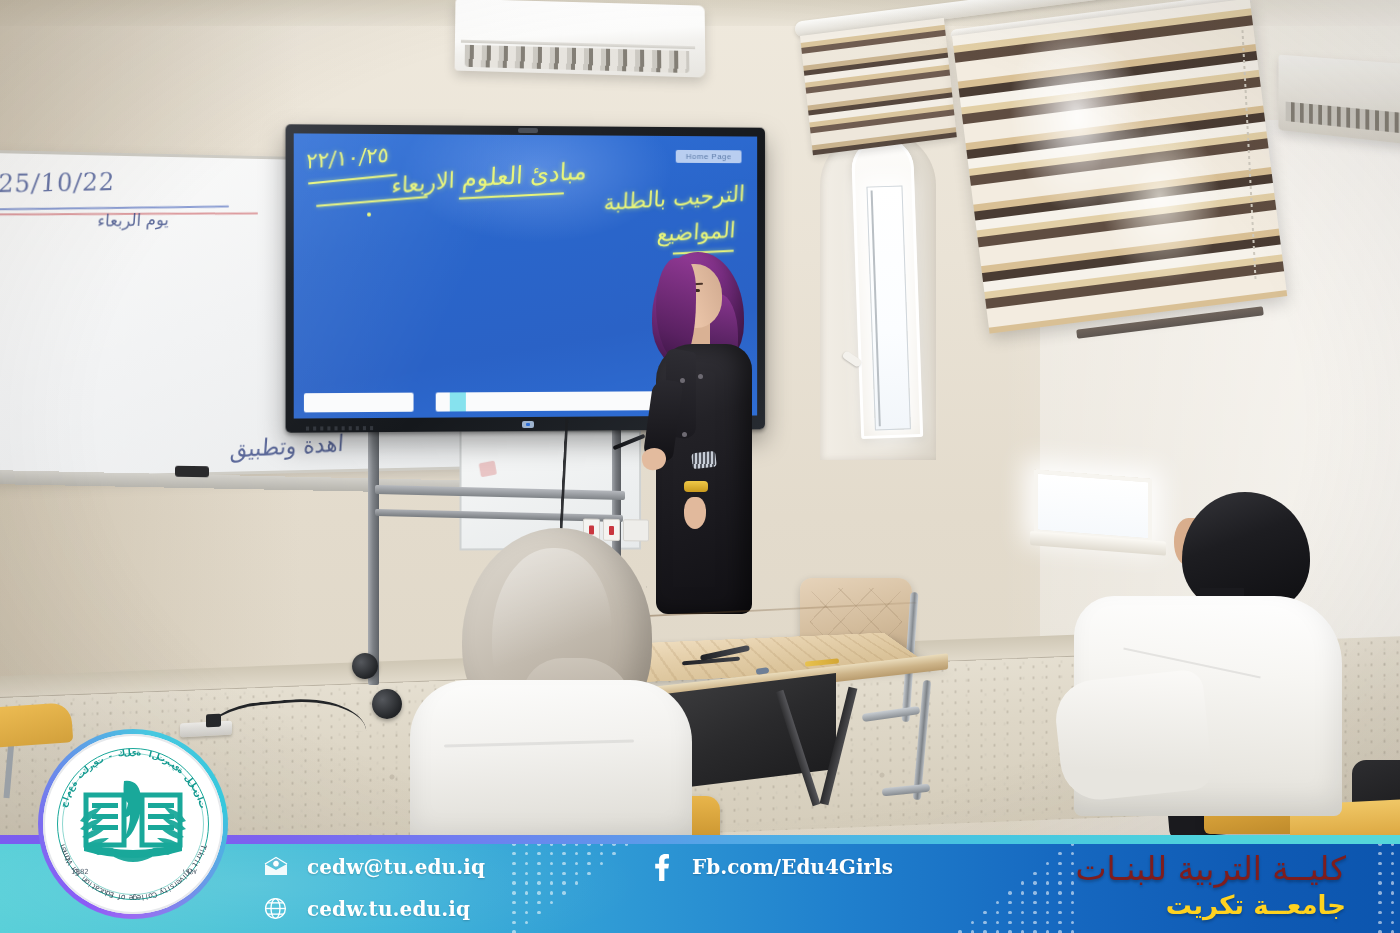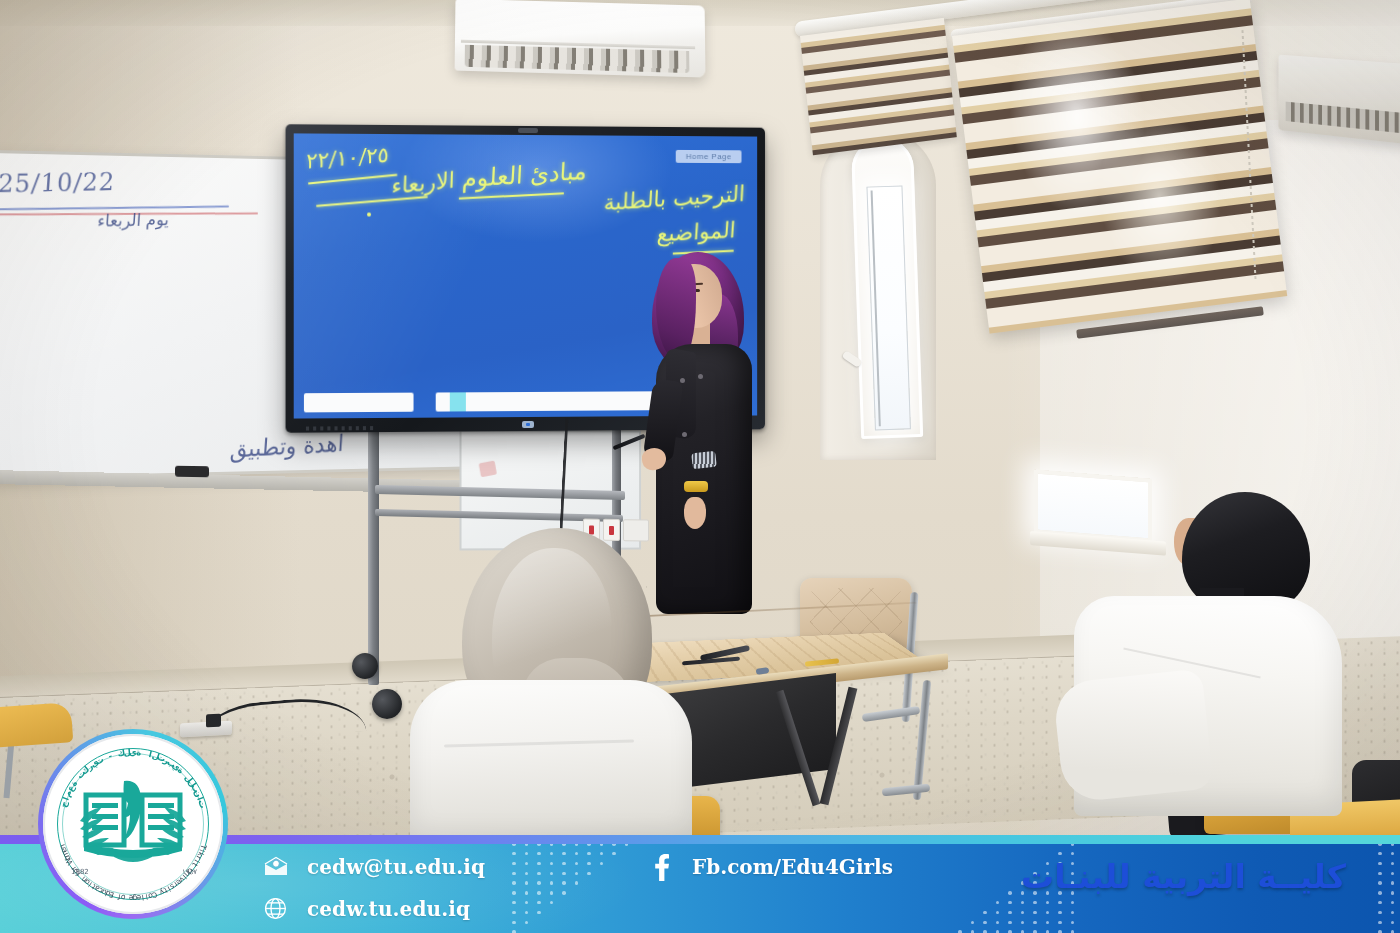--- a/index.html
+++ b/index.html
@@ -794,25 +794,24 @@
   .tg-badge{
     width:26px; height:26px; border-radius:50%; background:#fff;
     display:flex; align-items:center; justify-content:center;
   }
 
   .brand-col{
     position:absolute; right:54px; top:16px; z-index:4;
     text-align:right; direction:rtl;
   }
   .brand-line1{
-    color:#1d4ed8; font-size:33px; font-weight:bold;
+    color:#7f1d1d; font-size:33px; font-weight:normal;
     font-family:"DejaVu Sans", sans-serif;
     letter-spacing:.5px; line-height:1.12;
     text-shadow:0 2px 3px rgba(0,0,0,.25);
-    margin-top:8px;
   }
   .brand-line2{
     color:#ffd21f; font-size:26px; font-weight:bold;
     font-family:"DejaVu Sans", sans-serif;
     line-height:1.2; margin-top:2px;
     text-shadow:0 2px 3px rgba(0,0,0,.25);
   }
 
   
   .logo-wrap{
@@ -1281,20 +1280,21 @@
           <svg width="16" height="28" viewBox="0 0 16 28">
             <path d="M10.4 28 V15.6 H14.3 L15 10.8 H10.4 V7.9 c0-1.4 .4-2.3 2.4-2.3 H15 V1.3 C14.5 1.2 13 1 11.3 1 7.6 1 5.1 3.2 5.1 7.3 v3.5 H1.2 v4.8 H5.1 V28 Z" fill="#ffffff"></path>
           </svg>
         </span>
         <span class="txt">Fb.com/Edu4Girls</span>
       </div>
     </div>
 
     <div class="brand-col">
       <div class="brand-line1">كليــة التربية للبنـات</div>
+      <div class="brand-line2">جامعــة تكريت</div>
     </div>
   </div>
 
   <div class="logo-wrap">
     <div class="logo-ring-outer">
       <div class="logo-inner">
         <div class="logo-circ-line"></div>
         <div class="logo-circ-line2"></div>
 
         <div class="logo-arc-text top" id="logoArcTop">

